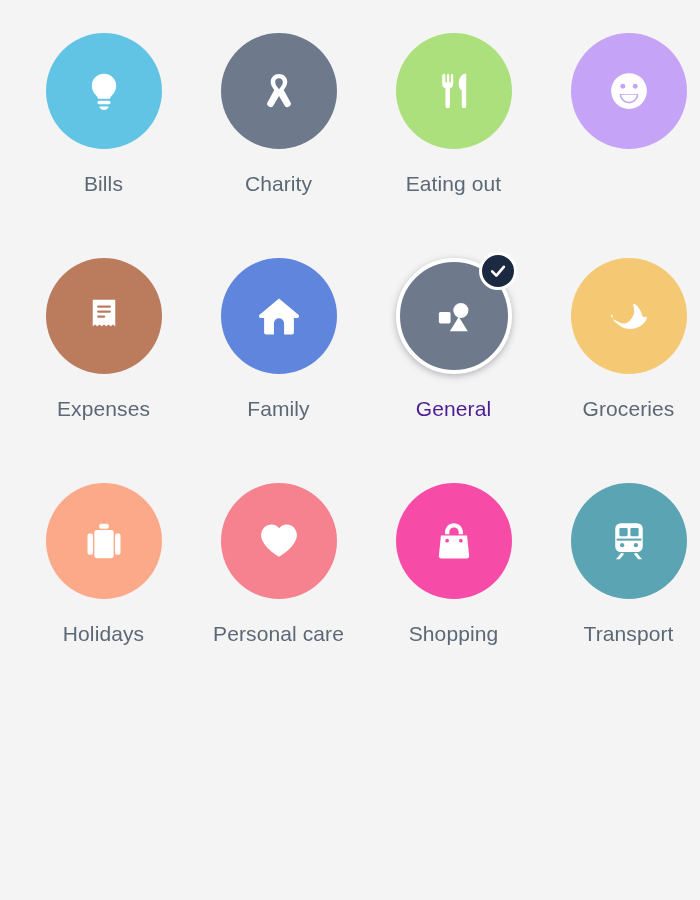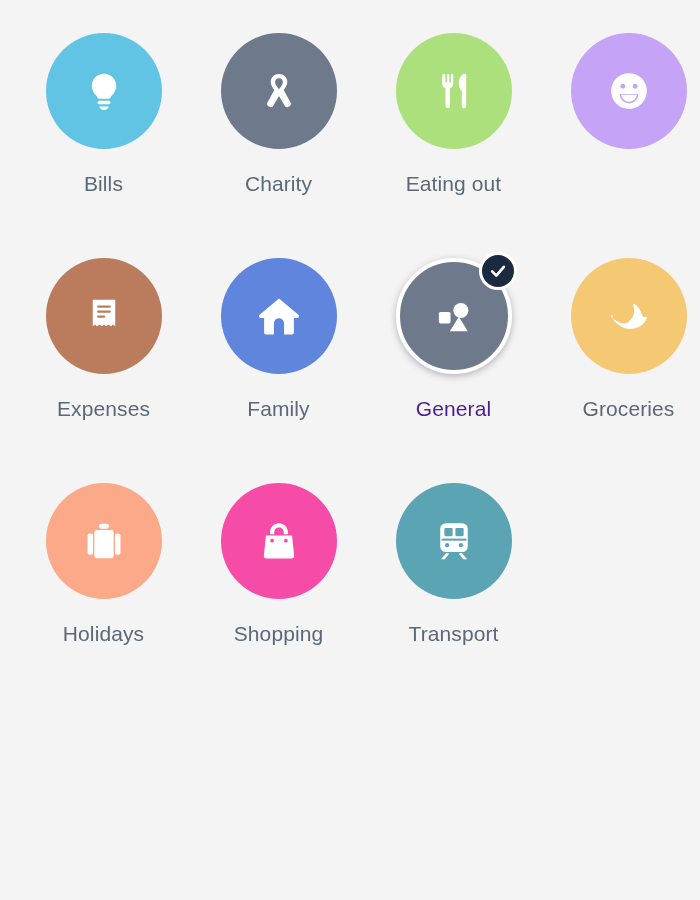--- a/index.html
+++ b/index.html
@@ -212,20 +212,30 @@
             <rect x="18" y="16" width="28" height="41" rx="3.5"></rect>
             <rect x="8" y="21" width="8" height="31" rx="3"></rect>
             <rect x="48" y="21" width="8" height="31" rx="3"></rect>
           </svg>
         </div>
       </div>
       <div class="category-label">Holidays</div>
     </div>
     <div class="category-cell">
       <div class="icon-wrap">
+        <div class="icon-circle" style="background: rgb(245, 130, 142);">
+          <svg width="44" height="44" viewBox="0 0 64 64" fill="#ffffff">
+            <path d="M32 55S6 39.7 6 23.6C6 14.9 12.8 8 21.2 8c4.6 0 8.6 2.1 11.1 5.5C34.7 10.1 38.6 8 43 8c8.4 0 15 6.9 15 15.6C58 39.7 32 55 32 55z"></path>
+          </svg>
+        </div>
+      </div>
+      <div class="category-label">Personal care</div>
+    </div>
+    <div class="category-cell">
+      <div class="icon-wrap">
         <div class="icon-circle" style="background: rgb(247, 75, 168);">
           <svg width="44" height="44" viewBox="0 0 64 64" fill="#ffffff">
             <path d="M32 6c-7.2 0-13 5.8-13 13v3h6.2v-3c0-3.8 3-6.8 6.8-6.8s6.8 3 6.8 6.8v3H45v-3c0-7.2-5.8-13-13-13z"></path>
             <path d="M13 24h38l3 29a4 4 0 01-4 4.4H14A4 4 0 0110 53z"></path>
             <circle cx="22" cy="31.5" r="2.7" fill="#f74ba8"></circle>
             <circle cx="42" cy="31.5" r="2.7" fill="#f74ba8"></circle>
           </svg>
         </div>
       </div>
       <div class="category-label">Shopping</div>

